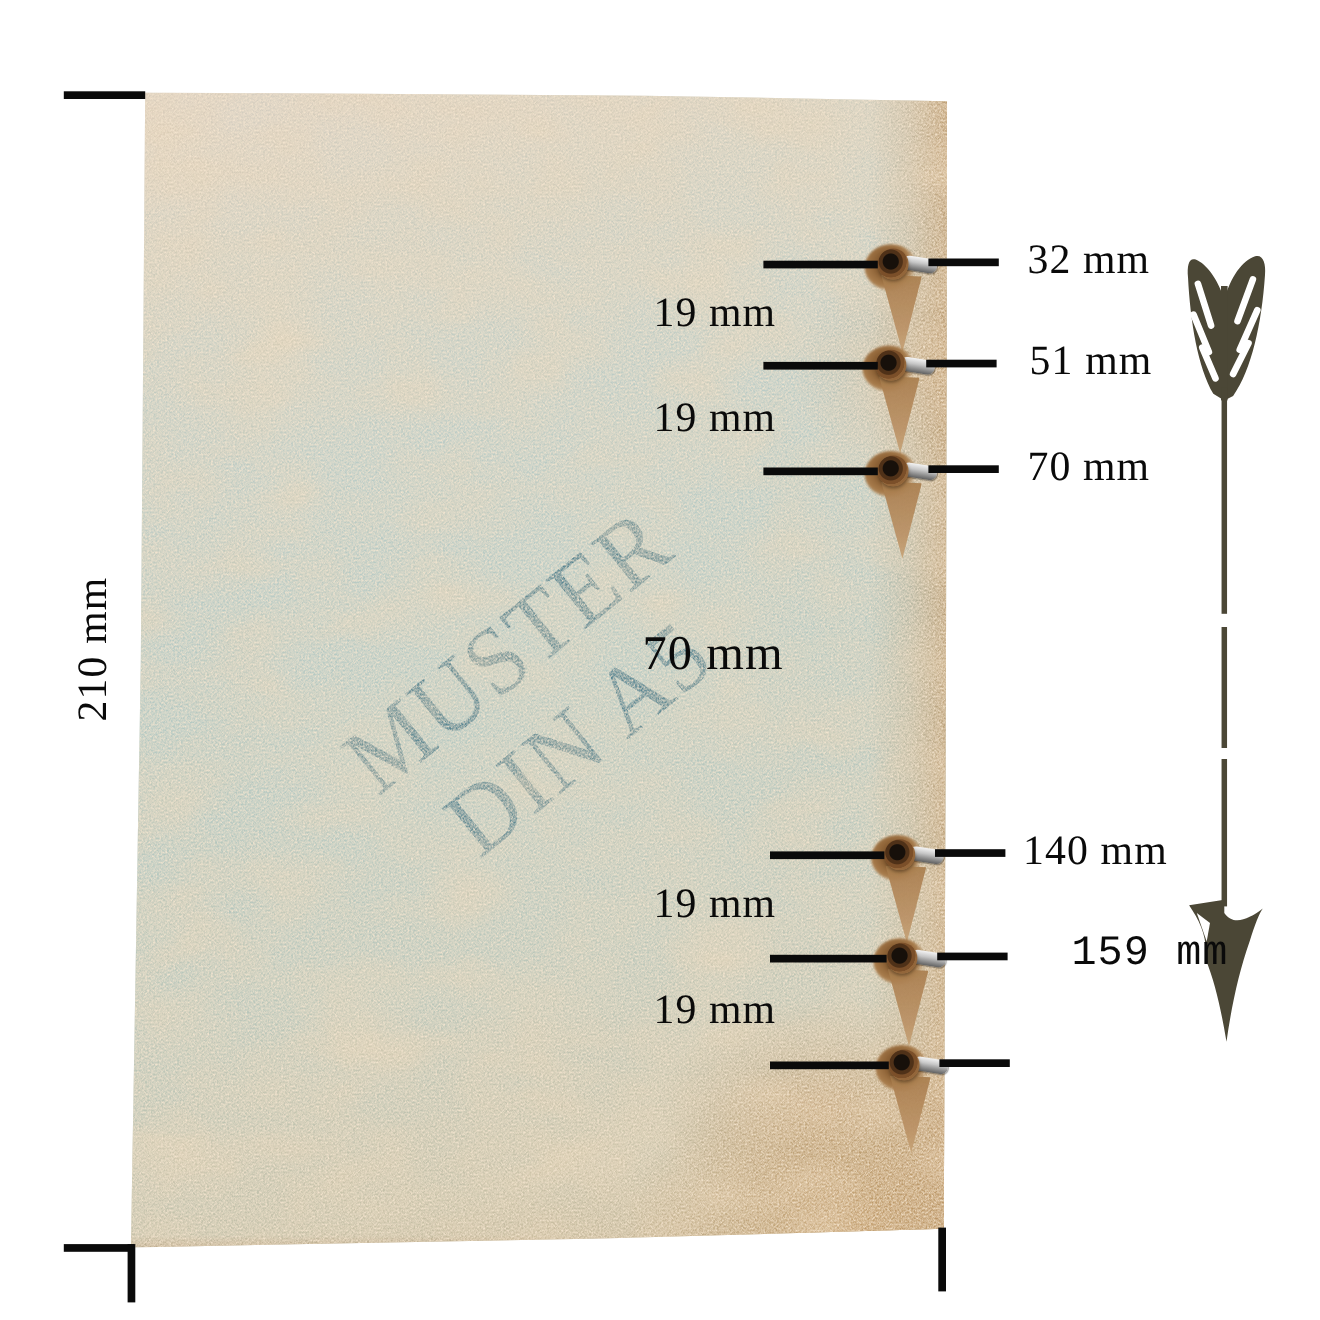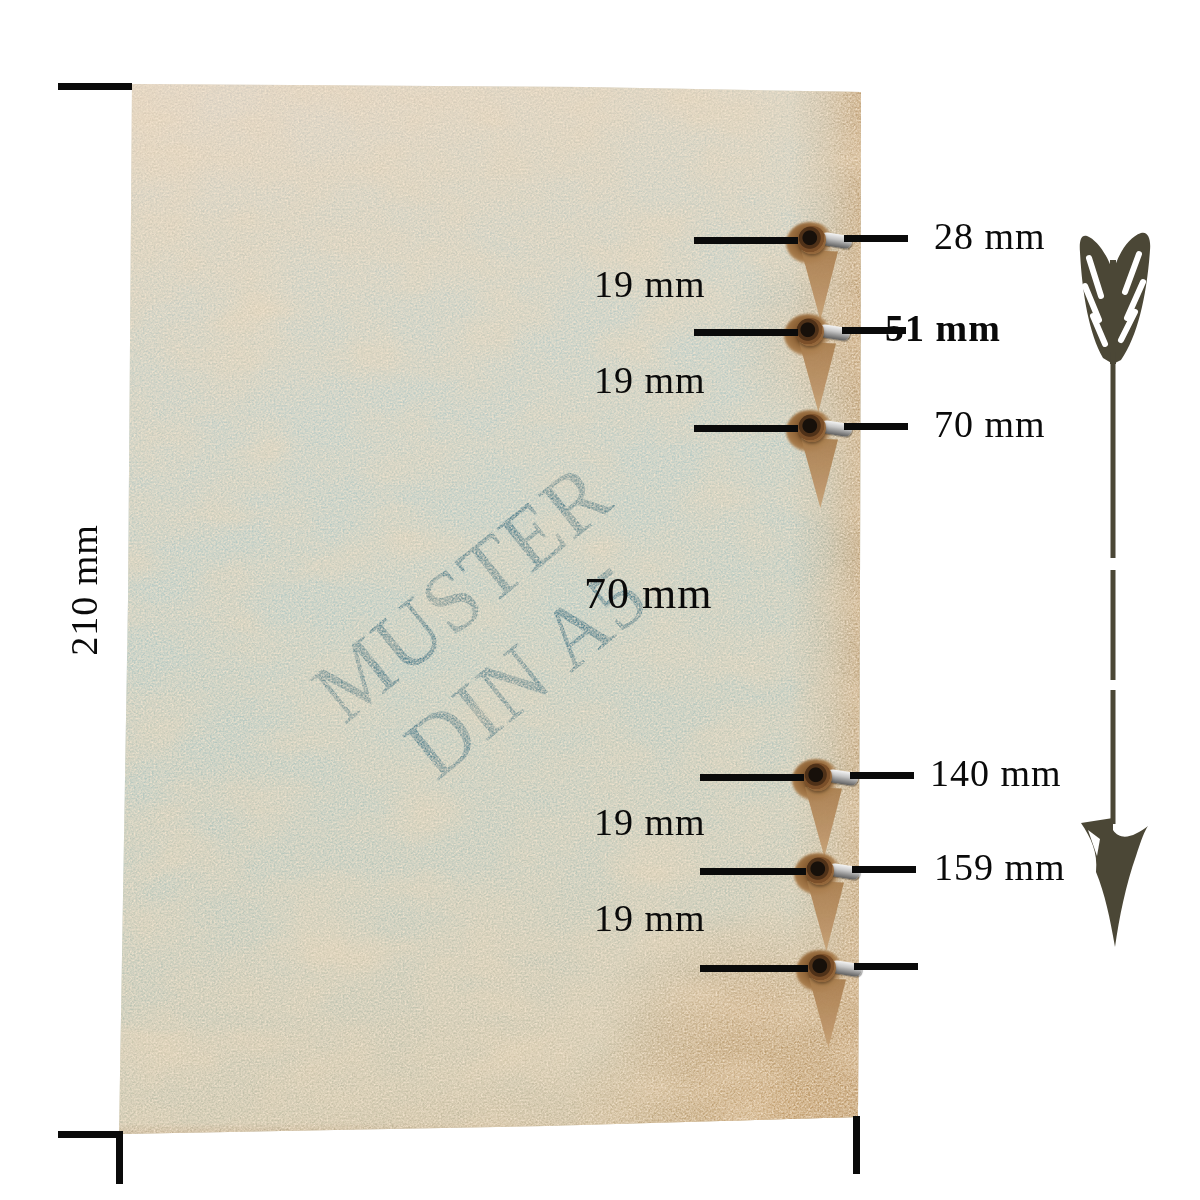--- a/index.html
+++ b/index.html
@@ -93,31 +93,31 @@
       <rect x="0" y="0" width="748" height="1058" filter="url(#speckle)" opacity="0.9"></rect>
     </svg>
   </div>
 
   <div class="stain" style="left:786px;top:222px;"></div>
   <div class="drip" style="left:796px;top:250px;"></div>
   <div class="ferrule" style="left:820px;top:234px;"></div>
   <div class="ring" style="left:798px;top:226px;"></div>
   <div class="mline" style="left:694px;top:237px;width:104px;"></div>
   <div class="mline" style="left:844px;top:235px;width:64px;"></div>
-  <div class="lbl" style="left:934px;top:214px;">28 mm</div>
+  <div class="lbl" style="left:934px;top:214px;">32 mm</div>
 
   <div class="lbl" style="left:594px;top:262px;">19 mm</div>
 
   <div class="stain" style="left:784px;top:314px;"></div>
   <div class="drip" style="left:794px;top:342px;"></div>
   <div class="ferrule" style="left:818px;top:326px;"></div>
   <div class="ring" style="left:796px;top:318px;"></div>
   <div class="mline" style="left:694px;top:329px;width:104px;"></div>
   <div class="mline" style="left:842px;top:327px;width:64px;"></div>
-  <div class="lbl" style="left:885px;top:306px;font-weight:bold;">51 mm</div>
+  <div class="lbl" style="left:936px;top:306px;">51 mm</div>
 
   <div class="lbl" style="left:594px;top:358px;">19 mm</div>
 
   <div class="stain" style="left:786px;top:410px;"></div>
   <div class="drip" style="left:796px;top:438px;"></div>
   <div class="ferrule" style="left:820px;top:422px;"></div>
   <div class="ring" style="left:798px;top:414px;"></div>
   <div class="mline" style="left:694px;top:425px;width:104px;"></div>
   <div class="mline" style="left:844px;top:423px;width:64px;"></div>
   <div class="lbl" style="left:934px;top:402px;">70 mm</div>
@@ -133,21 +133,21 @@
   <div class="lbl" style="left:930px;top:751px;text-align:center;">140 mm</div>
 
   <div class="lbl" style="left:594px;top:800px;">19 mm</div>
 
   <div class="stain" style="left:794px;top:853px;"></div>
   <div class="drip" style="left:802px;top:881px;"></div>
   <div class="ferrule" style="left:828px;top:865px;"></div>
   <div class="ring" style="left:806px;top:857px;"></div>
   <div class="mline" style="left:700px;top:868px;width:106px;"></div>
   <div class="mline" style="left:852px;top:866px;width:64px;"></div>
-  <div class="lbl" style="left:934px;top:845px;">159 mm</div>
+  <div class="lbl" style="left:974px;top:845px;font-family:Liberation Mono, monospace;">159 mm</div>
 
   <div class="lbl" style="left:594px;top:896px;">19 mm</div>
 
   <div class="stain" style="left:796px;top:950px;"></div>
   <div class="drip" style="left:804px;top:978px;"></div>
   <div class="ferrule" style="left:830px;top:962px;"></div>
   <div class="ring" style="left:808px;top:954px;"></div>
   <div class="mline" style="left:700px;top:965px;width:108px;"></div>
   <div class="mline" style="left:854px;top:963px;width:64px;"></div>
 

